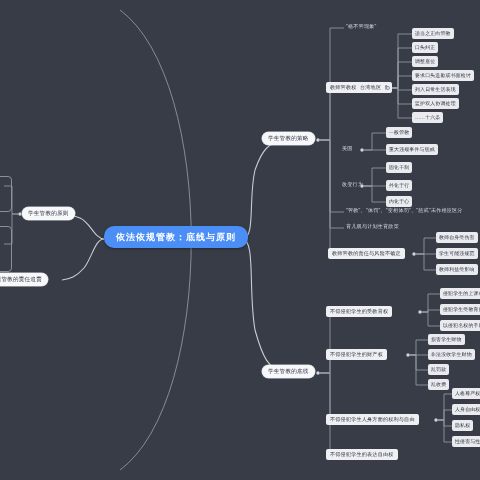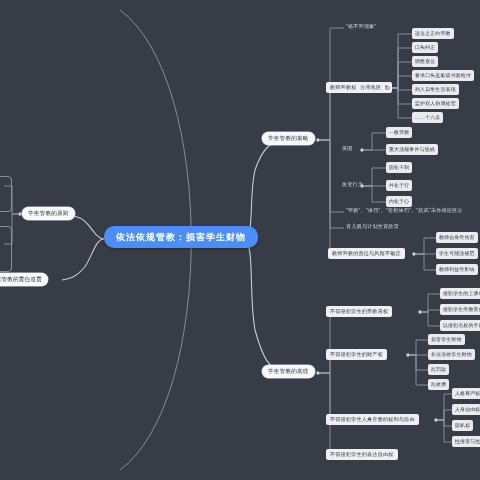--- a/index.html
+++ b/index.html
@@ -137,21 +137,21 @@
     <path d="M436,420 L444,420 L444,426 L452,426"></path>
     <path d="M436,420 L444,420 L444,442 L452,442"></path>
 
     <path d="M20,214 L12,214 L12,186 L4,186"></path>
     <path d="M20,214 L12,214 L12,244 L4,244"></path>
   </svg>
 
   <div class="group-box" style="left:-18px;top:176px;width:30px;height:36px;"></div>
   <div class="group-box" style="left:-18px;top:226px;width:30px;height:46px;"></div>
 
-  <div class="node root" style="left:104px;top:226px;">依法依规管教：损害学生财物</div>
+  <div class="node root" style="left:104px;top:226px;">依法依规管教：底线与原则</div>
 
   <div class="node lvl1" style="left:22px;top:207px;">学生管教的原则</div>
   <div class="node lvl1" style="left:-22px;top:273px;">与违规管教的责任追责</div>
   <div class="dot" style="left:18px;top:212px;"></div>
 
   <div class="node lvl1" style="left:262px;top:132px;">学生管教的策略</div>
   <div class="dot" style="left:316px;top:138px;"></div>
 
   <div class="node plain" style="left:344px;top:22px;">"格不管现象"</div>
 

